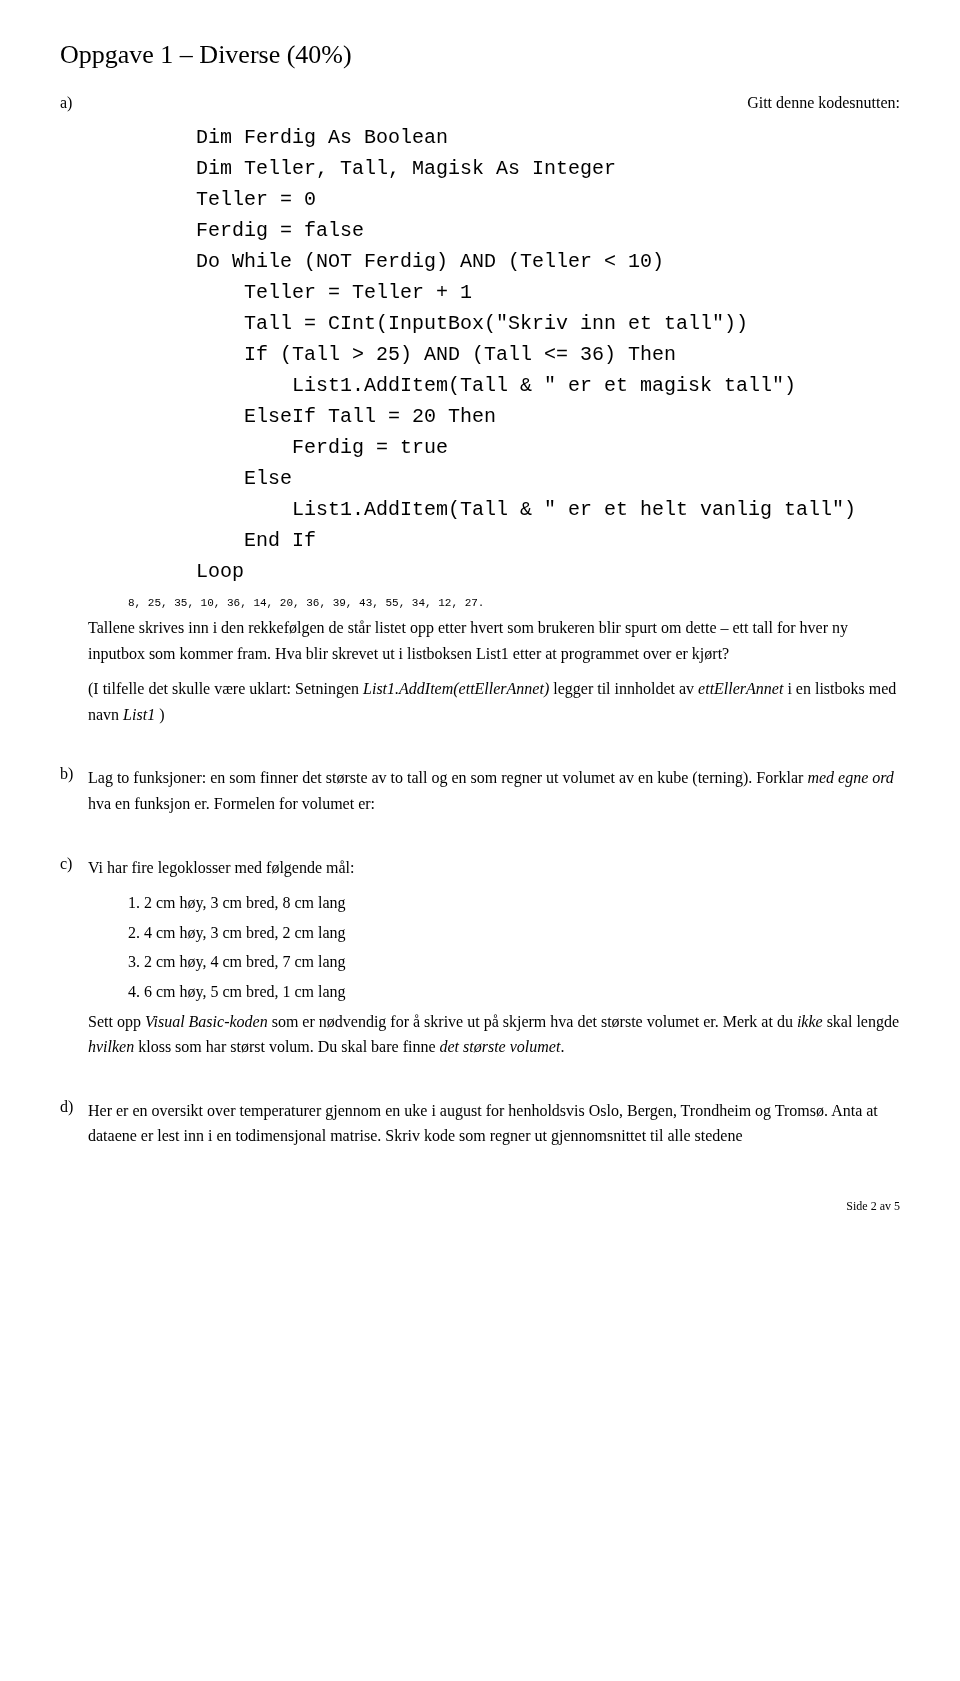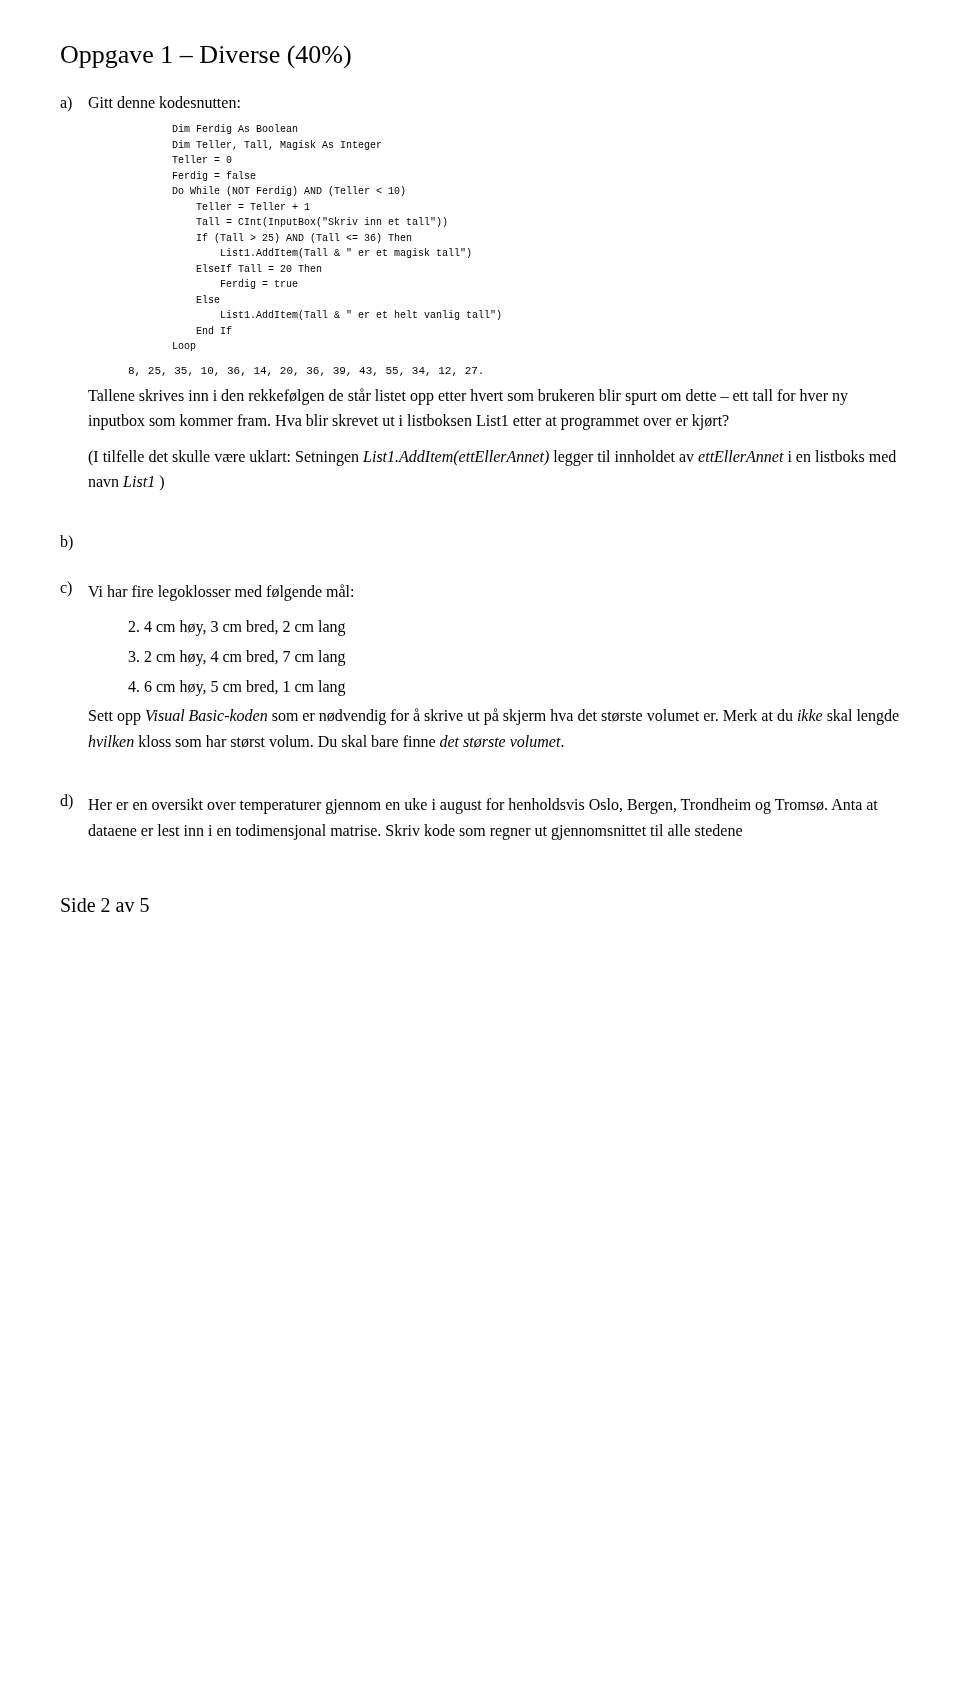--- a/index.html
+++ b/index.html
@@ -20,25 +20,26 @@
 
     .page-title {
       font-size: 26px;
       font-weight: normal;
       margin-bottom: 24px;
     }
 
     .intro-text {
       font-size: 16px;
       margin-bottom: 6px;
+      text-align: right;
     }
 
     .code-block {
       font-family: 'Courier New', Courier, monospace;
-      font-size: 10px;
+      font-size: 20px;
       background: #ffffff;
       margin: 10px 0 10px 60px;
       line-height: 1.55;
       white-space: pre;
     }
 
     .paragraph {
       font-size: 16px;
       line-height: 1.6;
       margin-bottom: 10px;
@@ -81,23 +82,23 @@
       margin-bottom: 4px;
       font-size: 16px;
       line-height: 1.6;
     }
 
     .italic {
       font-style: italic;
     }
 
     .page-footer {
-      text-align: left;
+      text-align: right;
       margin-top: 40px;
-      font-size: 20px;
+      font-size: 12px;
     }
   </style>
 </head>
 <body>
 
 <h1 class="page-title">Oppgave 1 – Diverse (40%)</h1>
 
 <div class="section-block">
   <div class="section-header">
     <span class="section-letter">a)</span>
@@ -124,31 +125,35 @@
         <span>(I tilfelle det skulle være uklart: Setningen </span><span class="italic">List1.AddItem(ettEllerAnnet)</span><span> legger til innholdet av </span><span class="italic">ettEllerAnnet</span><span> i en listboks med navn </span><span class="italic">List1</span><span> )</span>
       </p>
     </div>
   </div>
 </div>
 
 <div class="section-block">
   <div class="section-header">
     <span class="section-letter">b)</span>
     <div class="section-content">
+      <p class="paragraph">
+        <span>Lag to funksjoner: en som finner det største av to tall og en som regner ut volumet av en kube (terning). Forklar </span><span class="italic">med egne ord</span><span> hva en funksjon er. Formelen for volumet er:</span>
+      </p>
     </div>
   </div>
 </div>
 
 <div class="section-block">
   <div class="section-header">
     <span class="section-letter">c)</span>
     <div class="section-content">
       <p class="paragraph">Vi har fire legoklosser med følgende mål:</p>
       <div>
 
+      <p class="list-item">1. 2 cm høy, 3 cm bred, 8 cm lang</p>
           <p class="list-item">2. 4 cm høy, 3 cm bred, 2 cm lang</p>
           <p class="list-item">3. 2 cm høy, 4 cm bred, 7 cm lang</p>
           <p class="list-item">4. 6 cm høy, 5 cm bred, 1 cm lang</p>
         </div>
       <p class="paragraph">
         <span>Sett opp </span><span class="italic">Visual Basic-koden</span><span> som er nødvendig for å skrive ut på skjerm hva det største volumet er. Merk at du </span><span class="italic">ikke</span><span> skal lengde </span><span class="italic">hvilken</span><span> kloss som har størst volum. Du skal bare finne </span><span class="italic">det største volumet</span><span>.</span>
       </p>
     </div>
   </div>
 </div>

